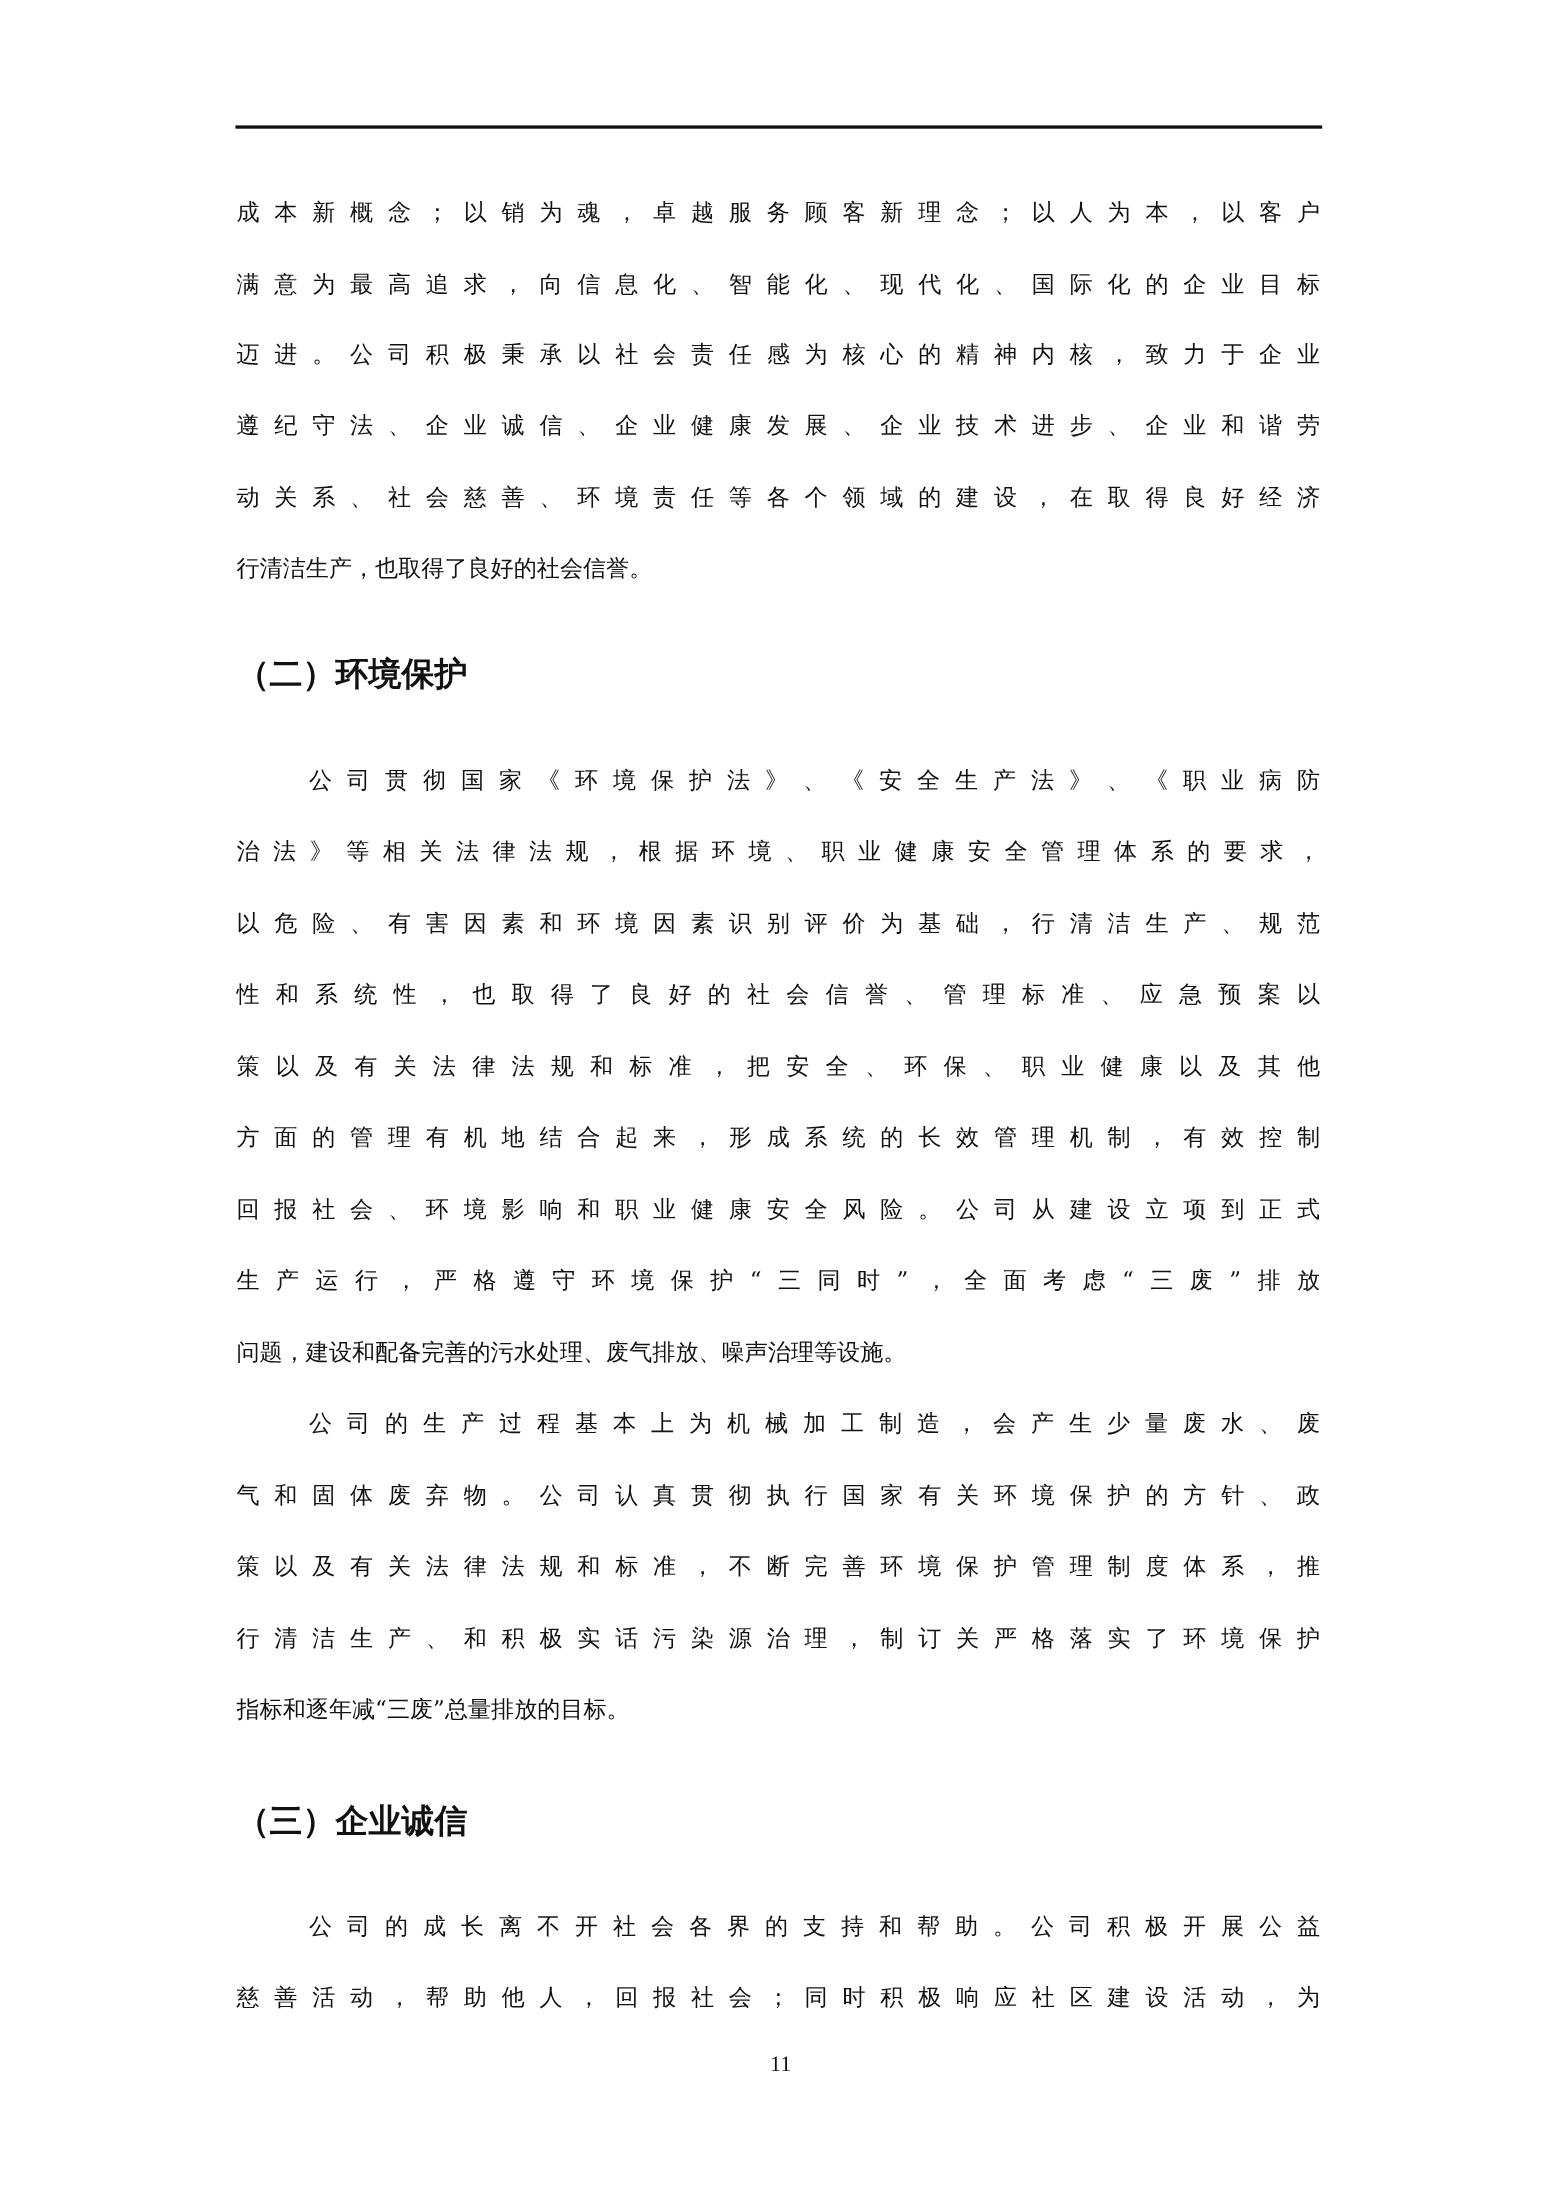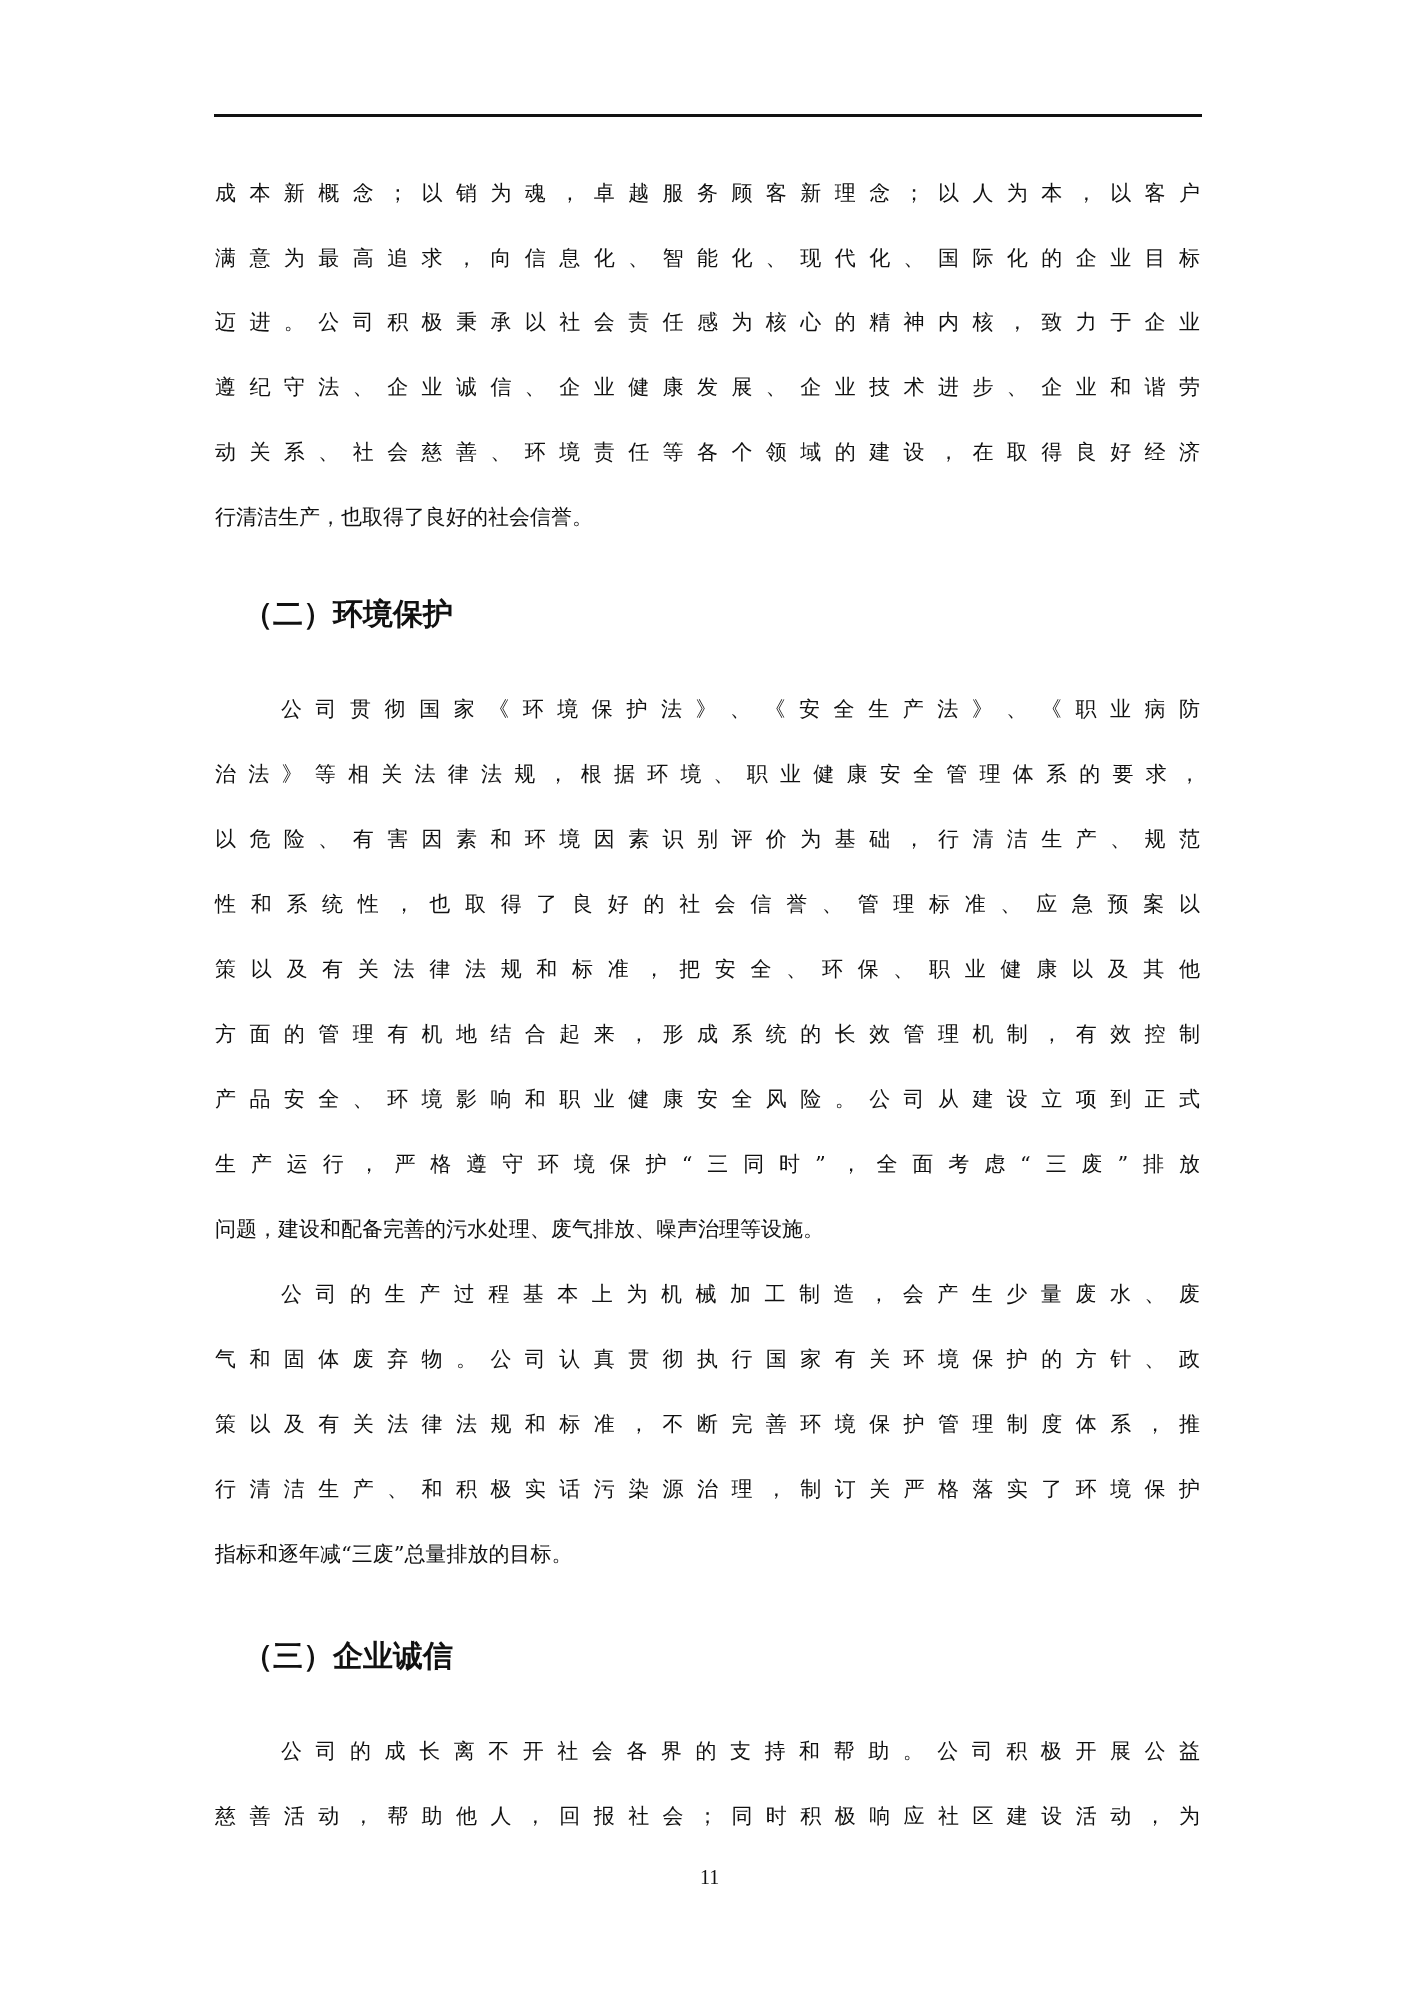--- a/index.html
+++ b/index.html
@@ -4,21 +4,21 @@
 <style>
   html, body { margin: 0; padding: 0; background: #ffffff; }
   body { width: 1417px; height: 2005px; position: relative; overflow: hidden;
          font-family: "DejaVu Serif", "Liberation Serif", serif; color: #111111; }
   .header-rule { position: absolute; left: 214px; top: 114px; width: 988px; height: 3px; background: #111111; }
   .line { position: absolute; left: 215px; width: 985px; height: 40px; line-height: 40px;
           font-size: 21px; text-align: justify; text-align-last: justify; white-space: nowrap; }
   .line.last { text-align-last: left; }
   .line.indent { left: 281px; width: 919px; }
   .heading { position: absolute; left: 215px; height: 40px; line-height: 40px;
-             font-family: "DejaVu Sans", "Liberation Sans", sans-serif; font-weight: bold; font-size: 30px; margin-left: 28px; }
+             font-family: "DejaVu Sans", "Liberation Sans", sans-serif; font-weight: bold; font-size: 30px; }
   .page-number { position: absolute; left: 700px; width: 60px; top: 1866px; text-align: left;
                  font-family: "Liberation Serif", serif; font-size: 20px; }
 </style>
 </head>
 <body>
 
 <div>
   <div class="header-rule"></div>
 
   <div>
@@ -32,21 +32,21 @@
 
   <div class="heading" style="top:594px">（二）环境保护</div>
 
   <div>
     <div class="line indent" style="top:689px">公司贯彻国家《环境保护法》、《安全生产法》、《职业病防</div>
     <div class="line" style="top:754px">治法》等相关法律法规，根据环境、职业健康安全管理体系的要求，</div>
     <div class="line" style="top:819px">以危险、有害因素和环境因素识别评价为基础，行清洁生产、规范</div>
     <div class="line" style="top:884px">性和系统性，也取得了良好的社会信誉、管理标准、应急预案以</div>
     <div class="line" style="top:949px">策以及有关法律法规和标准，把安全、环保、职业健康以及其他</div>
     <div class="line" style="top:1014px">方面的管理有机地结合起来，形成系统的长效管理机制，有效控制</div>
-    <div class="line" style="top:1079px">产品安全、环境影响和职业健康安全风险。公司从建设立项到正式</div>
+    <div class="line" style="top:1079px">回报社会、环境影响和职业健康安全风险。公司从建设立项到正式</div>
     <div class="line" style="top:1144px">生产运行，严格遵守环境保护“三同时”，全面考虑“三废”排放</div>
     <div class="line last" style="top:1209px">问题，建设和配备完善的污水处理、废气排放、噪声治理等设施。</div>
   </div>
 
   <div>
     <div class="line indent" style="top:1274px">公司的生产过程基本上为机械加工制造，会产生少量废水、废</div>
     <div class="line" style="top:1339px">气和固体废弃物。公司认真贯彻执行国家有关环境保护的方针、政</div>
     <div class="line" style="top:1404px">策以及有关法律法规和标准，不断完善环境保护管理制度体系，推</div>
     <div class="line" style="top:1469px">行清洁生产、和积极实话污染源治理，制订关严格落实了环境保护</div>
     <div class="line last" style="top:1534px">指标和逐年减“三废”总量排放的目标。</div>

